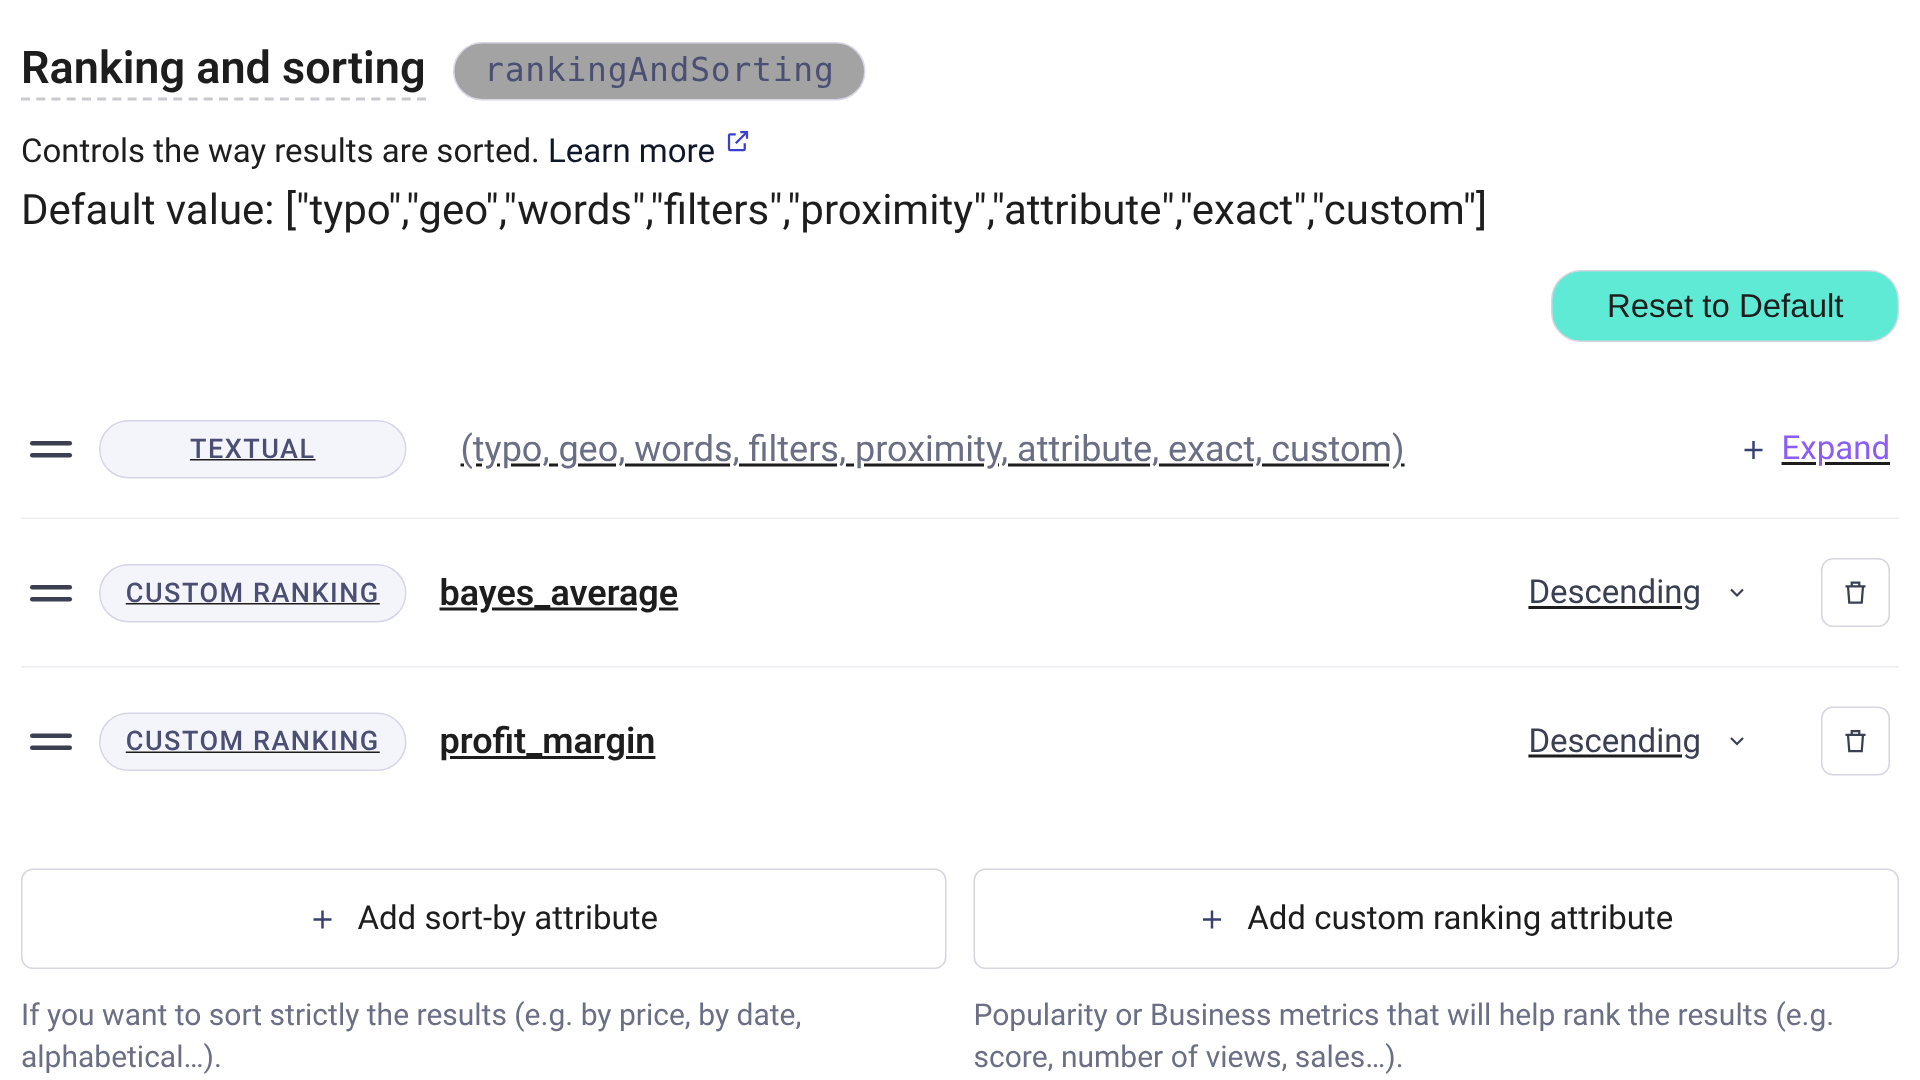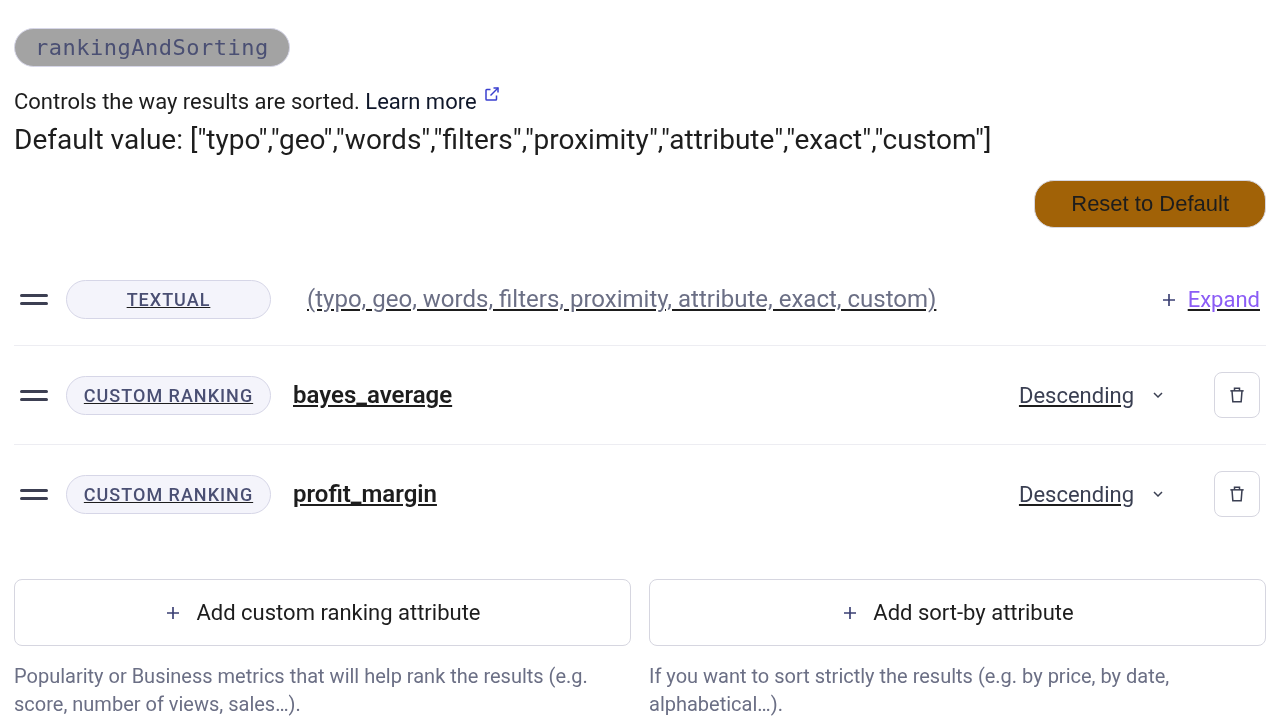--- a/index.html
+++ b/index.html
@@ -53,21 +53,21 @@
   }
   .reset-row {
     display:flex;
     justify-content:flex-end;
     margin-top:24px;
     margin-bottom:26px;
   }
   .reset-btn {
     font-size:22px;
     color:#1d1d1d;
-    background:#a16207;
+    background:#5eead4;
     border:1px solid #d6d6e0;
     border-radius:20px;
     padding:10px 36px;
     cursor:pointer;
   }
   .rank-row {
     display:flex;
     align-items:center;
     gap:18px;
     padding:26px 6px;
@@ -168,20 +168,21 @@
     color:#6b6f85;
     line-height:1.4;
     margin-top:16px;
   }
   svg { display:block; }
 </style>
 </head>
 <body>
 
 <div class="header-row">
+  <span class="section-title">Ranking and sorting</span>
   <span class="api-pill">rankingAndSorting</span>
 </div>
 
 <div class="desc-line">
   <span>Controls the way results are sorted. </span>
   <a href="#" class="learn-more">
     <span>Learn more</span>
     <svg class="ext-icon" viewBox="0 0 24 24">
       <path d="M14 4h6v6"></path>
         <path d="M20 4L10 14"></path>
@@ -257,26 +258,26 @@
     </svg>
   </div>
 </div>
 
 <div class="add-cards">
   <div class="add-col">
     <div class="add-btn">
       <svg class="plus-svg" viewBox="0 0 24 24">
           <path d="M12 4v16M4 12h16"></path>
         </svg>
-      <span>Add custom ranking attribute</span>
-    </div>
-    <div class="add-hint">Popularity or Business metrics that will help rank the results (e.g. score, number of views, sales…).</div>
+      <span>Add sort-by attribute</span>
+    </div>
+    <div class="add-hint">If you want to sort strictly the results (e.g. by price, by date, alphabetical…).</div>
   </div>
   <div class="add-col">
     <div class="add-btn">
       <svg class="plus-svg" viewBox="0 0 24 24">
           <path d="M12 4v16M4 12h16"></path>
         </svg>
-      <span>Add sort-by attribute</span>
-    </div>
-    <div class="add-hint">If you want to sort strictly the results (e.g. by price, by date, alphabetical…).</div>
+      <span>Add custom ranking attribute</span>
+    </div>
+    <div class="add-hint">Popularity or Business metrics that will help rank the results (e.g. score, number of views, sales…).</div>
   </div>
 </div>
 
 </body></html>

